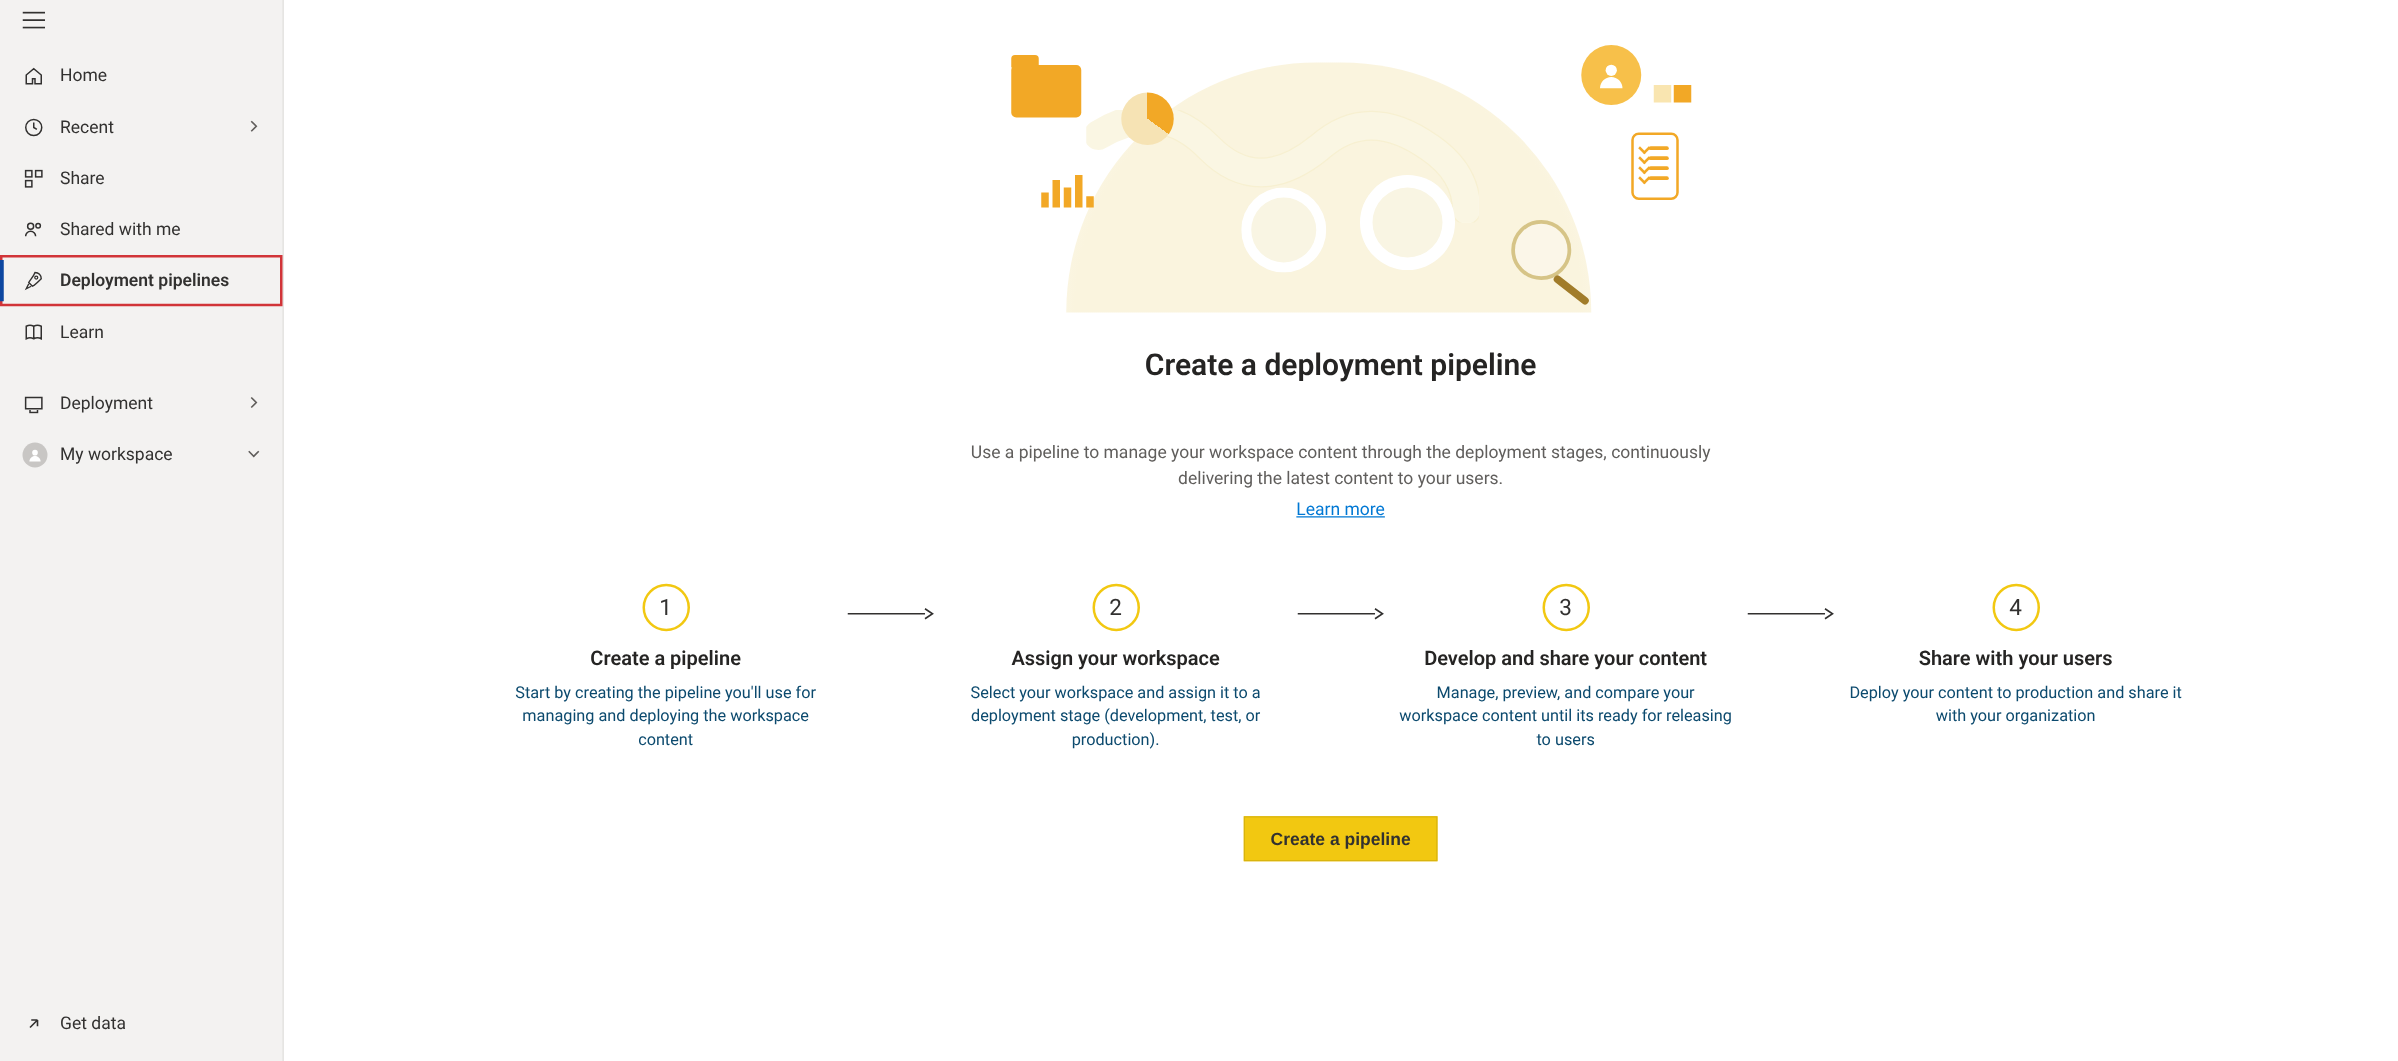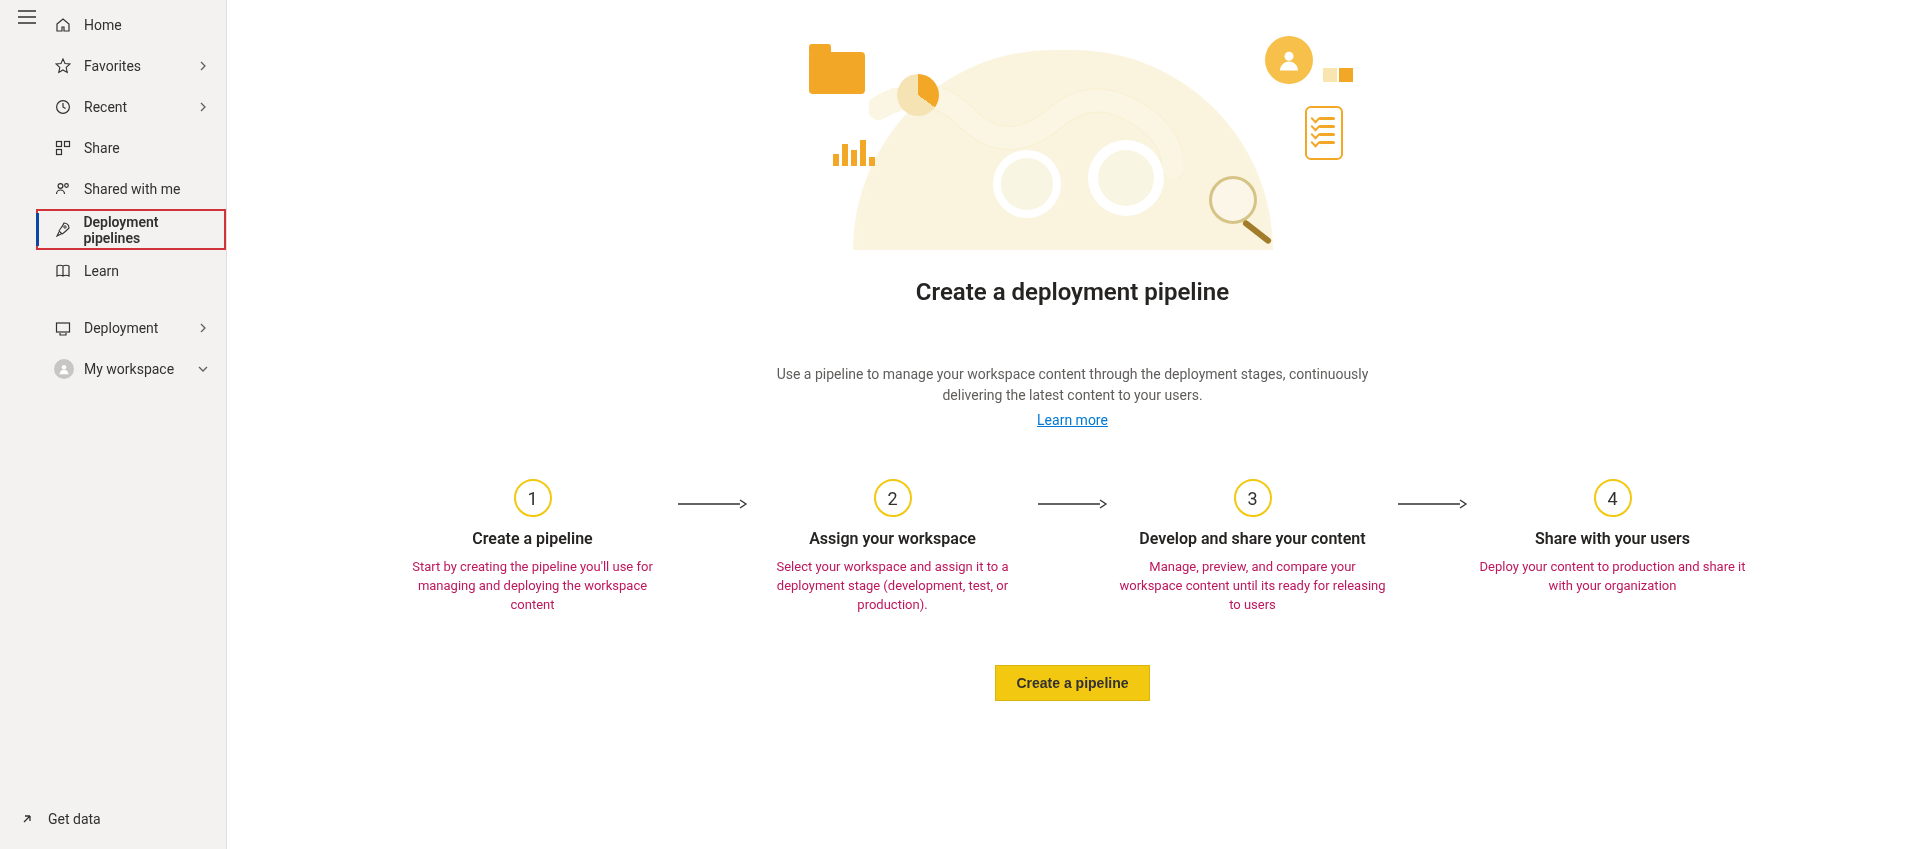--- a/index.html
+++ b/index.html
@@ -14,21 +14,21 @@
     display: flex;
   }
 
   
   .sidebar {
     width: 227px;
     height: 100%;
     background: #f3f2f1;
     border-right: 1px solid #e1dfdd;
     display: flex;
-    flex-direction: row;
+    flex-direction: column;
     position: relative;
   }
   .hamburger {
     height: 36px;
     display: flex;
     align-items: center;
     padding-left: 18px;
     cursor: pointer;
   }
   .hamburger svg { width: 18px; height: 14px; }
@@ -153,21 +153,21 @@
   }
   .hero-gear1{left:200px;top:110px;width:68px;height:68px;box-shadow:inset 0 0 0 8px #fff;}
   .hero-gear2{left:295px;top:100px;width:76px;height:76px;box-shadow:inset 0 0 0 10px #fff;}
   .hero-pipe{position:absolute;left:76px;top:48px;right:170px;height:90px;}
   .hero-pipe svg{width:100%;height:100%;}
 
   .page-title {
     font-size: 24px;
     font-weight: 600;
     color: #252423;
-    margin-bottom: 20px;
+    margin-bottom: 8px;
   }
   .page-desc {
     font-size: 14px;
     color: #605e5c;
     text-align: center;
     line-height: 1.5;
     max-width: 640px;
     margin-top: 38px;
   }
   .learn-link {
@@ -206,21 +206,21 @@
     margin: 0 auto 12px;
   }
   .step-title {
     font-size: 16px;
     font-weight: 600;
     color: #252423;
     margin-bottom: 10px;
   }
   .step-desc {
     font-size: 13px;
-    color: #be185d;
+    color: #0c4a6e;
     line-height: 1.45;
   }
   .step-arrow {
     width: 70px;
     margin-top: 18px;
     flex: 0 0 auto;
   }
   .step-arrow svg { width: 70px; height: 12px; }
 
   .cta-row { margin-top: 50px; }
@@ -251,33 +251,20 @@
 
     <div class="nav-item">
       <span class="icon-slot">
         <svg width="16" height="16" viewBox="0 0 16 16" fill="none">
             <path d="M2 7l6-5 6 5v7H9v-4H7v4H2V7z" stroke="#323130" stroke-width="1.2" fill="none"></path>
           </svg>
       </span>
       <span class="label">Home</span>
     </div>
 
-    <div class="nav-item">
-      <span class="icon-slot">
-        <svg width="16" height="16" viewBox="0 0 16 16">
-            <path d="M8 1l2 4.5 5 .5-3.8 3.4 1 5L8 12l-4.2 2.4 1-5L1 6l5-.5L8 1z" stroke="#323130" stroke-width="1.1" fill="none"></path>
-          </svg>
-      </span>
-      <span class="label">Favorites</span>
-      <span class="chevron">
-        <svg width="10" height="10" viewBox="0 0 10 10">
-            <path d="M3 1l4 4-4 4" stroke="#605e5c" stroke-width="1.3" fill="none"></path>
-          </svg>
-      </span>
-    </div>
 
     <div class="nav-item">
       <span class="icon-slot">
         <svg width="16" height="16" viewBox="0 0 16 16">
             <circle cx="8" cy="8" r="6.4" stroke="#323130" stroke-width="1.2" fill="none"></circle>
             <path d="M8 4v4l2.5 1.5" stroke="#323130" stroke-width="1.2" fill="none"></path>
           </svg>
       </span>
       <span class="label">Recent</span>
       <span class="chevron">

